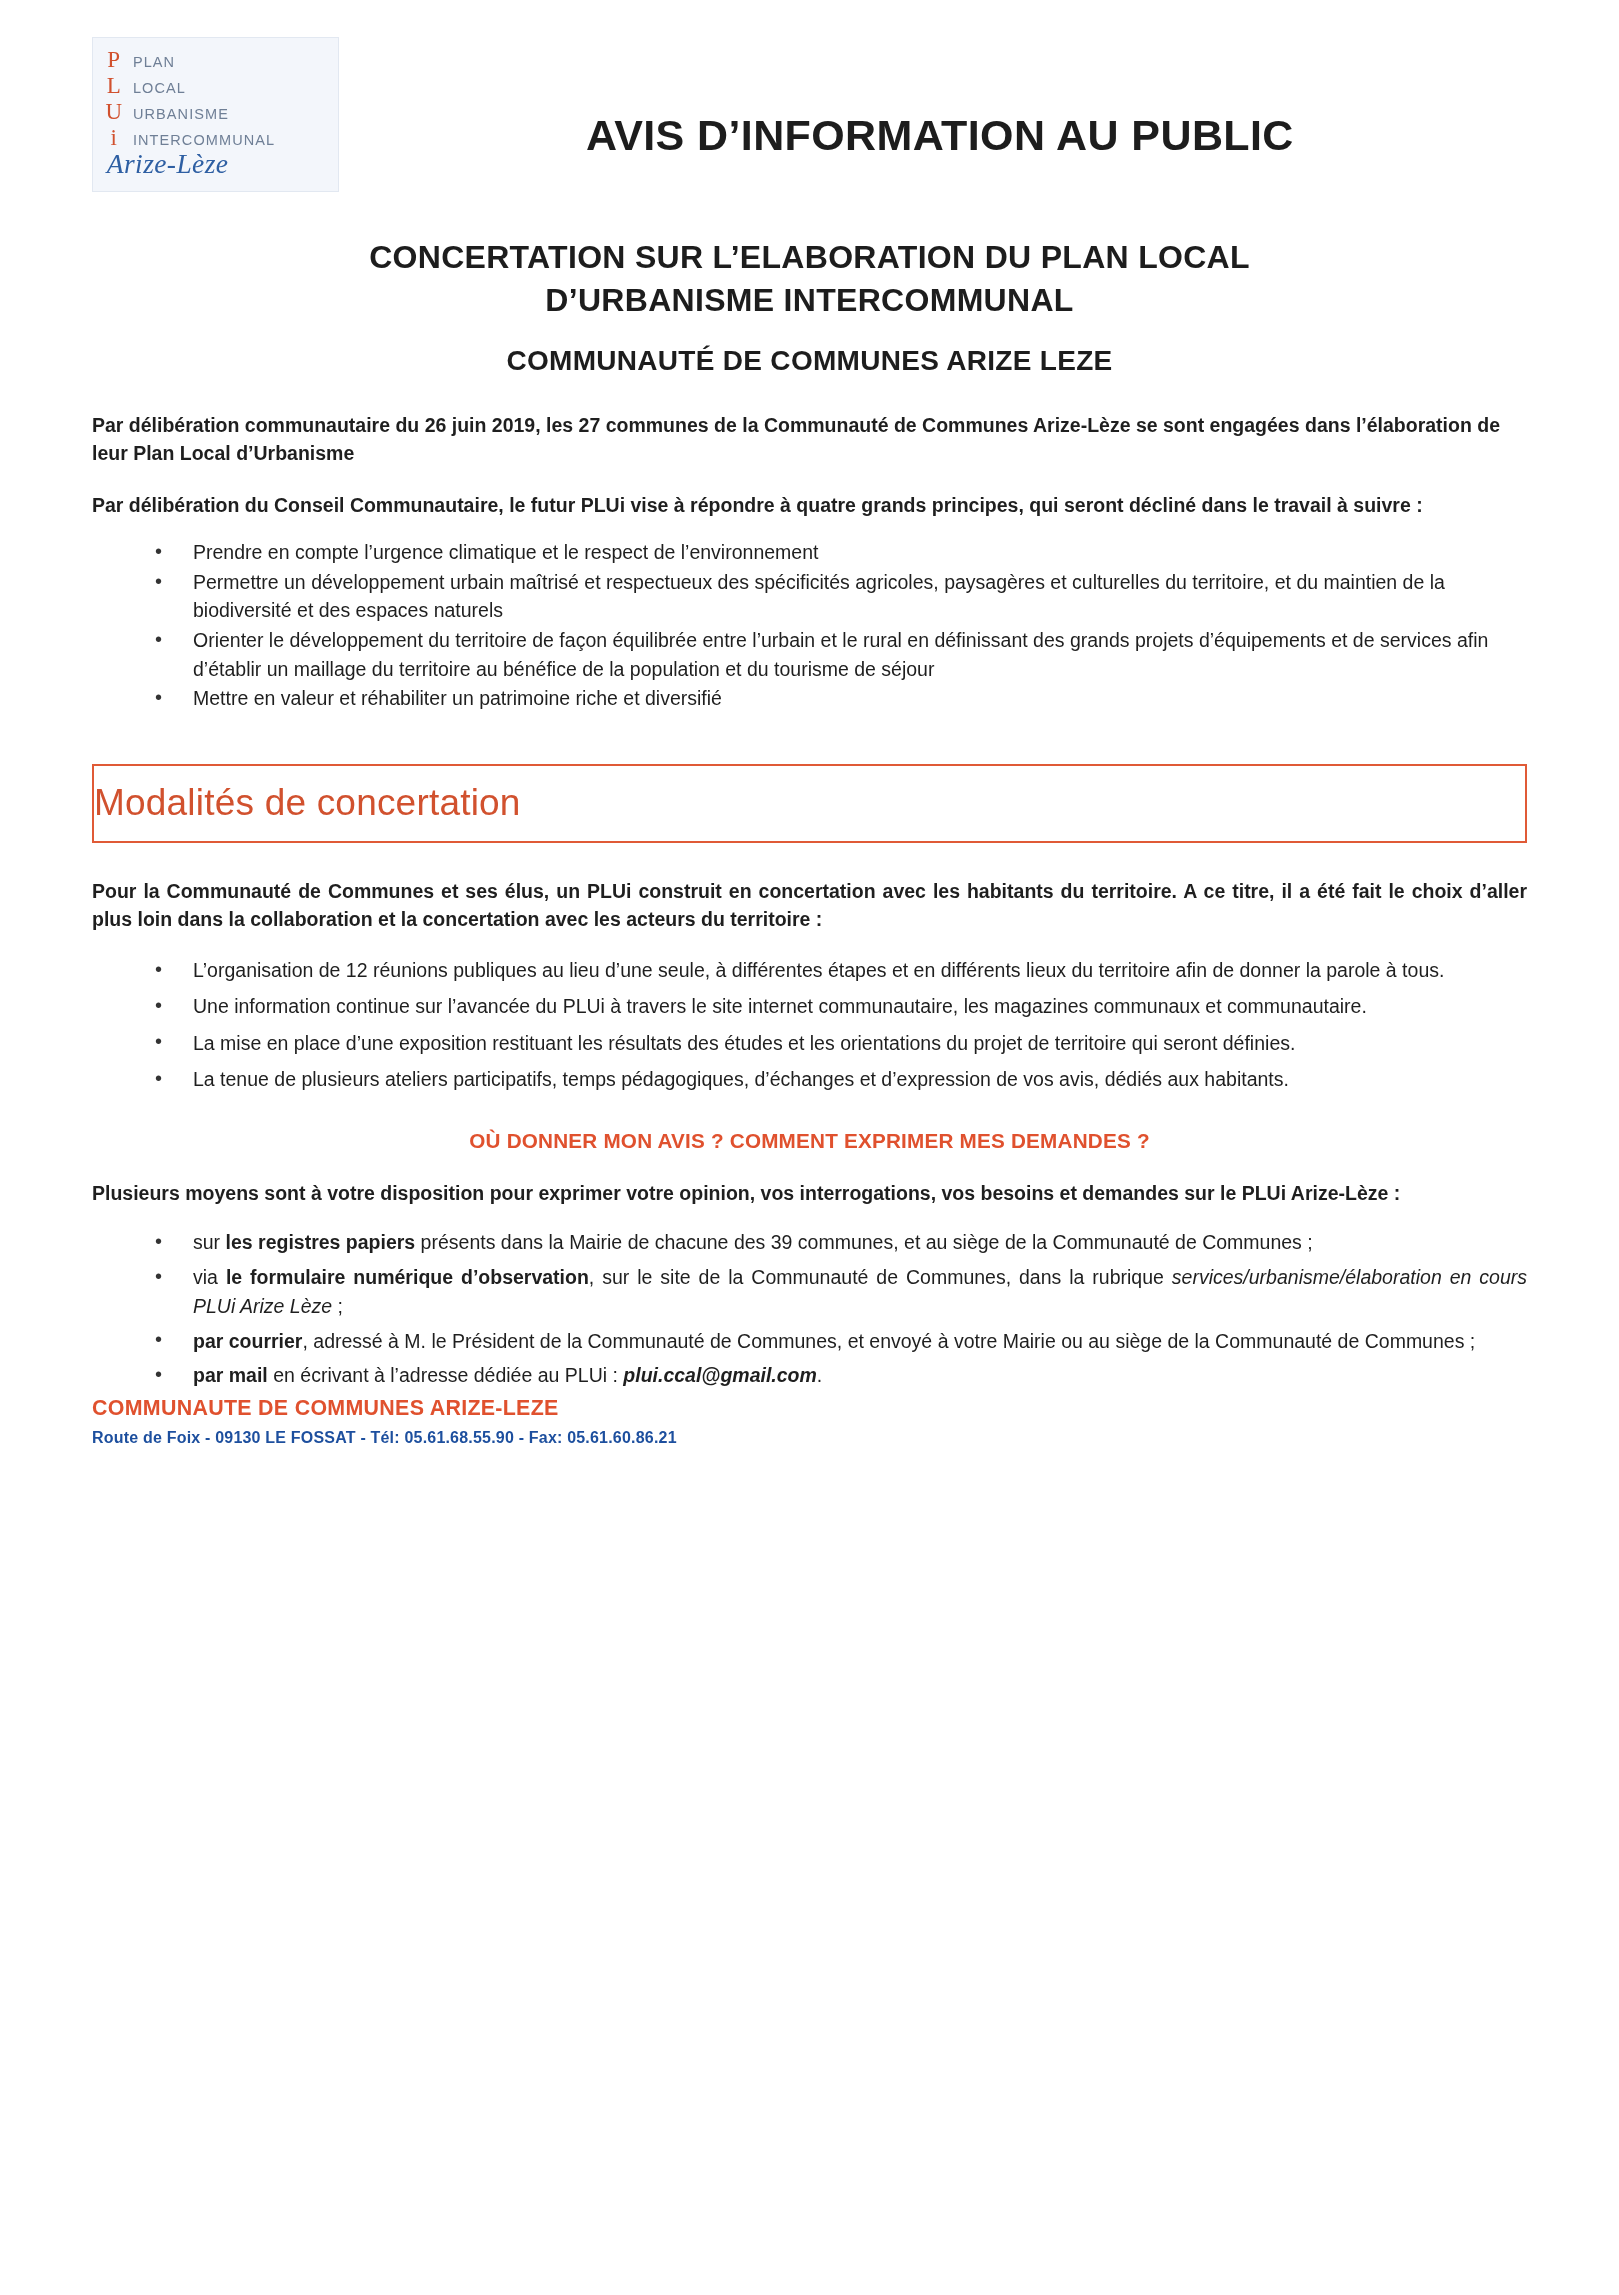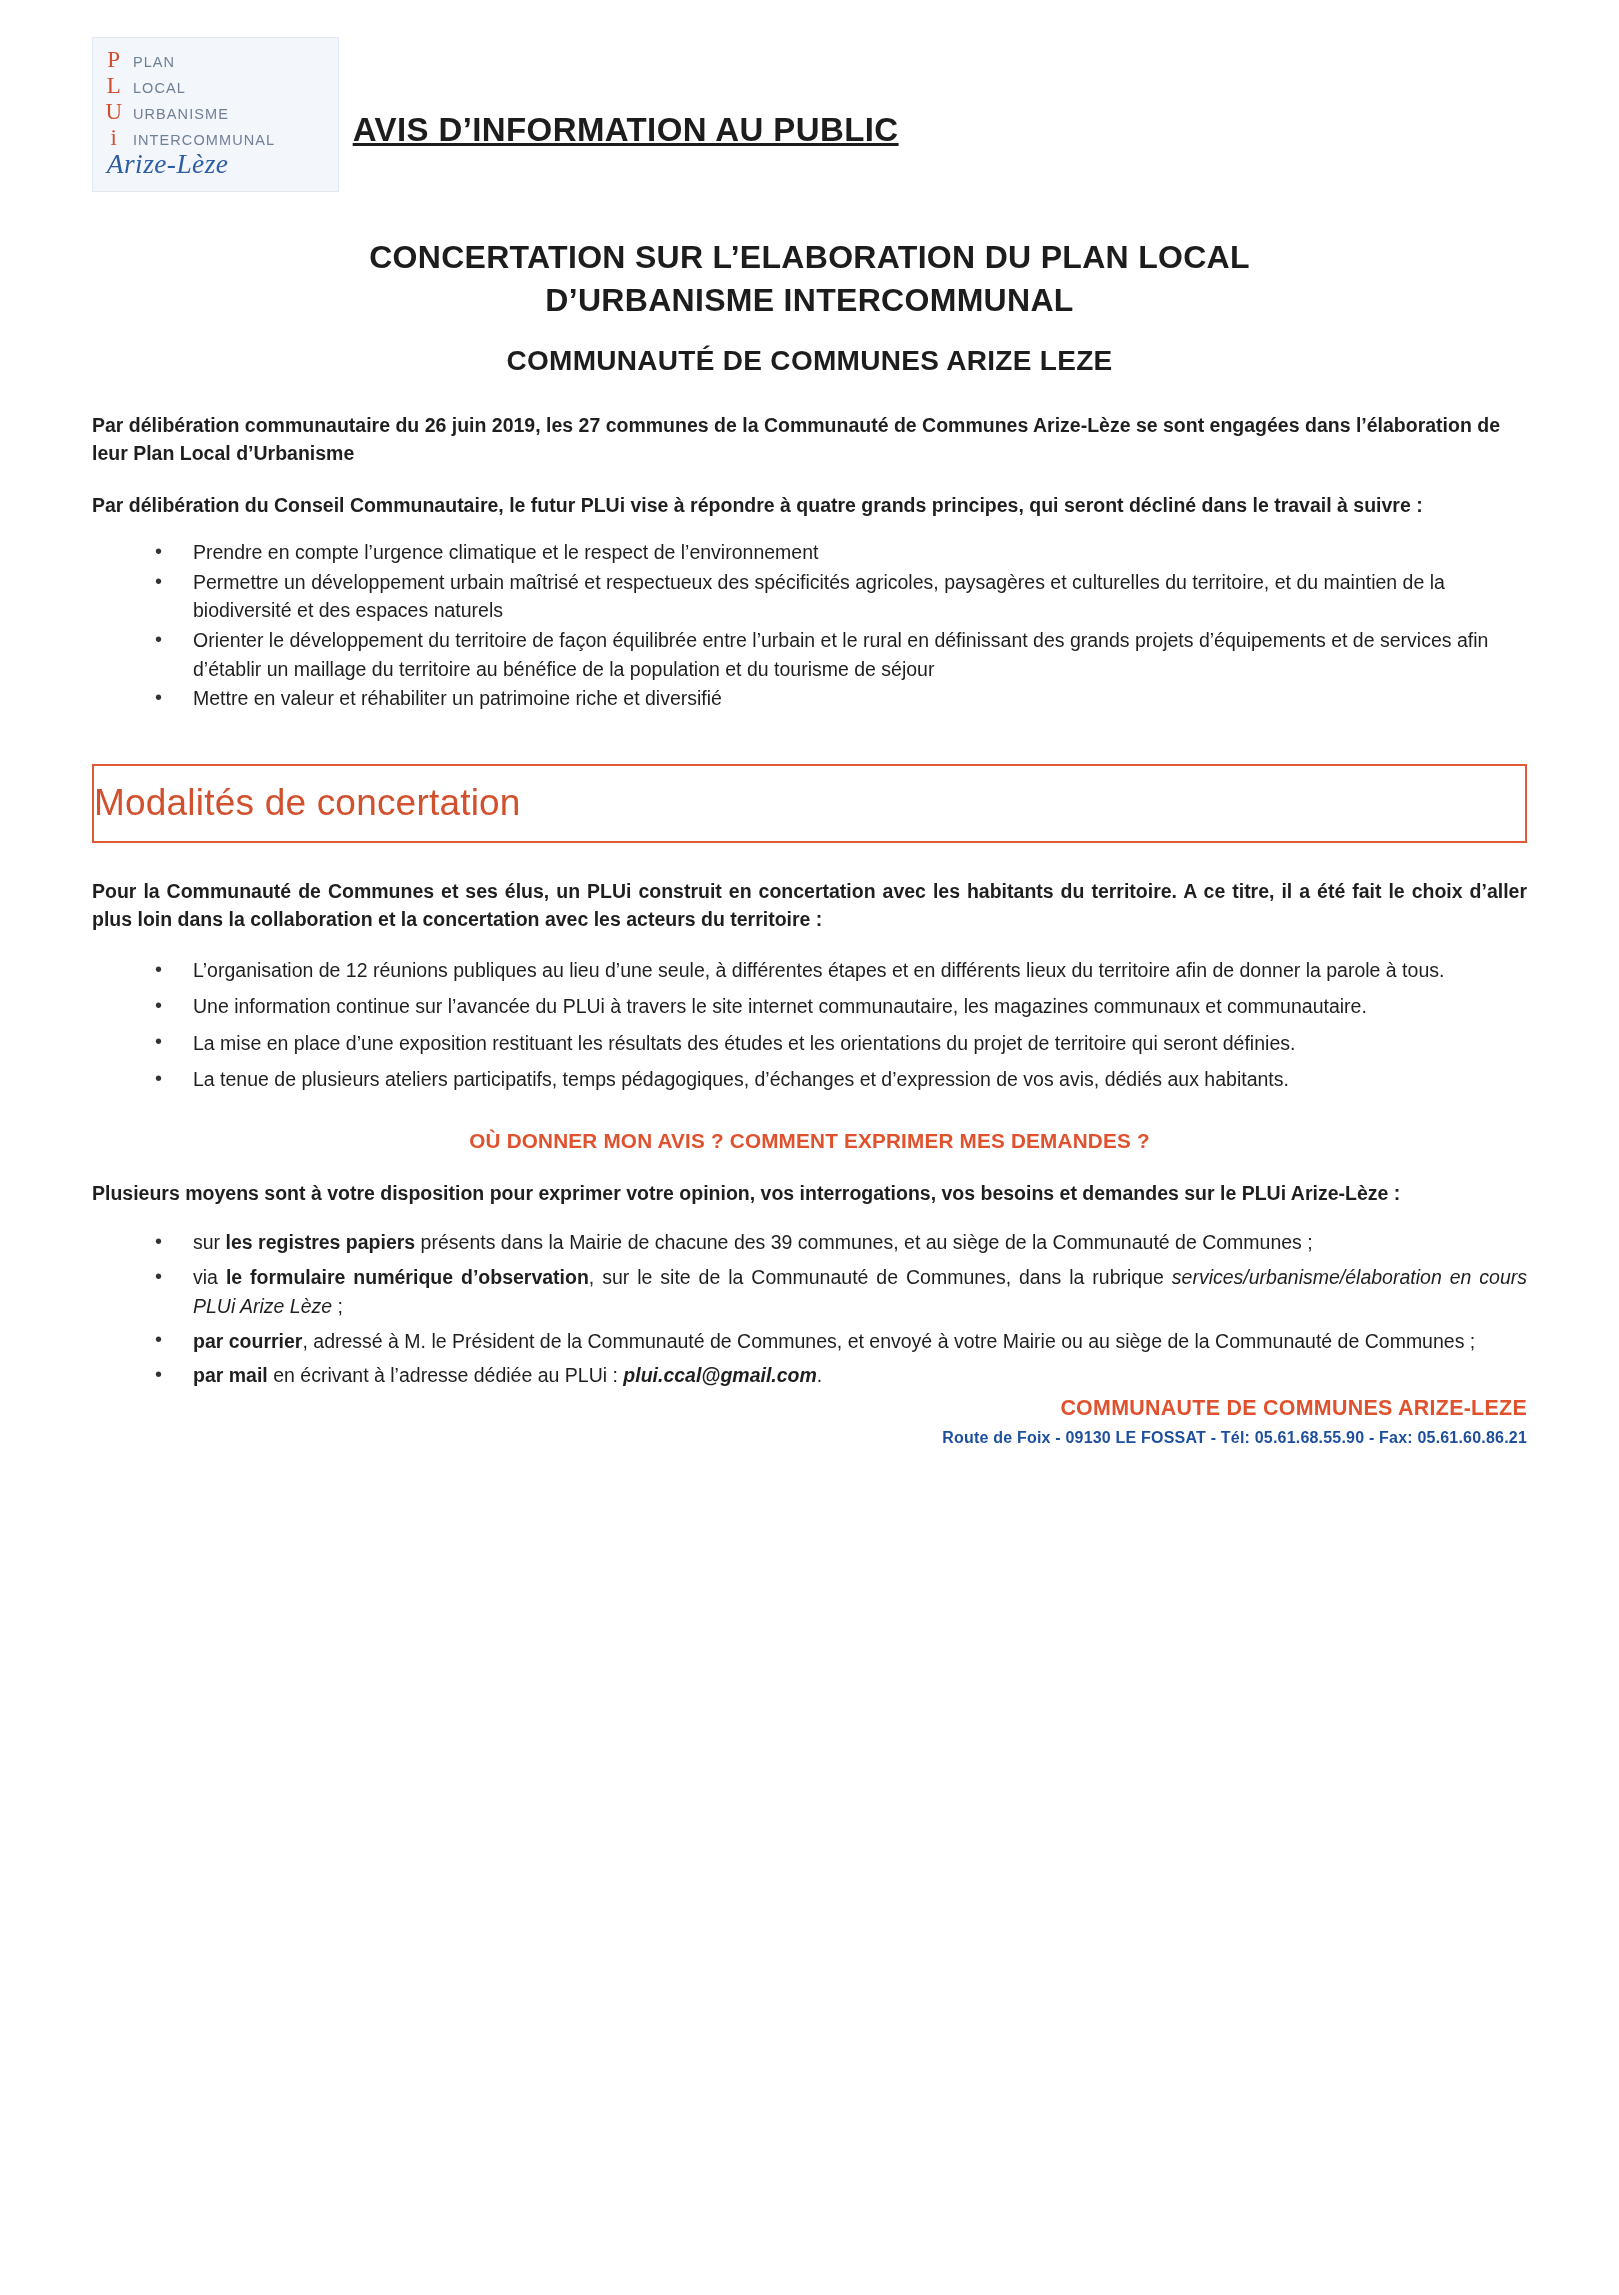--- a/index.html
+++ b/index.html
@@ -70,28 +70,27 @@
     left: 13.8px;
     font-family: "Liberation Serif", serif;
     font-style: italic;
     font-size: 27.5px;
     color: #2e5fa3;
     letter-spacing: 0.4px;
   }
 
   .main-title {
     flex: 1;
-    font-size: 33px;
+    font-size: 43px;
     font-weight: bold;
     letter-spacing: 0.4px;
     color: #1d1d1d;
     padding-top: 77px;
-    text-align: left;
+    text-align: center;
     white-space: nowrap;
-    text-decoration: underline;
   }
 
   
   .subtitle-block {
     margin-top: 44px;
     text-align: center;
   }
   .subtitle {
     font-size: 32px;
     font-weight: bold;
@@ -215,21 +214,21 @@
     top: -1.5px;
     font-size: 20px;
     color: #333;
   }
   .b { font-weight: bold; }
   .i { font-style: italic; }
   .bi { font-weight: bold; font-style: italic; }
 
   
   .footer {
-    text-align: right;
+    text-align: left;
   }
   .footer-title {
     font-size: 21.4px;
     font-weight: bold;
     color: #e0512e;
     letter-spacing: 0.3px;
   }
   .footer-sub {
     margin-top: 7.7px;
     font-size: 16px;

